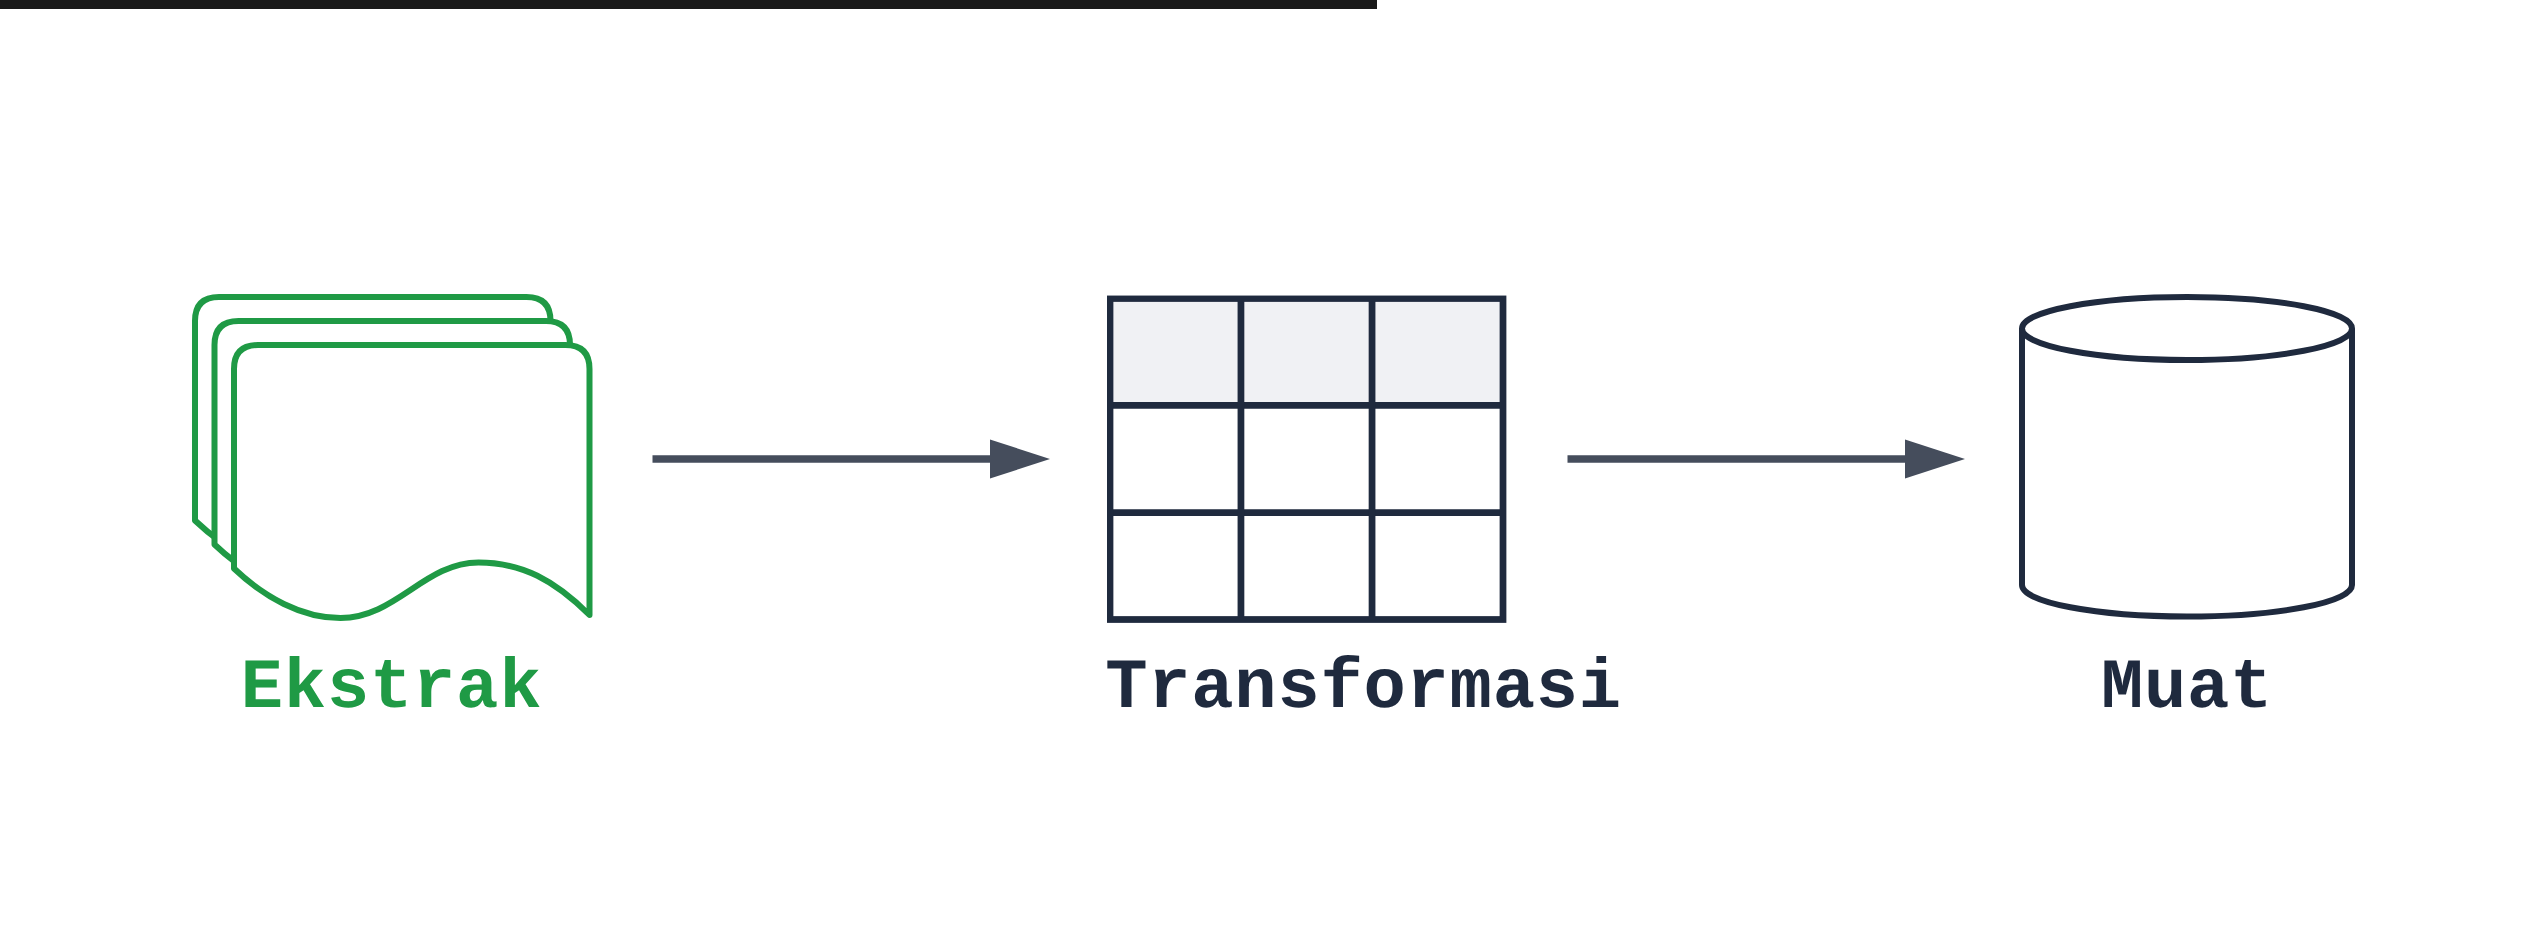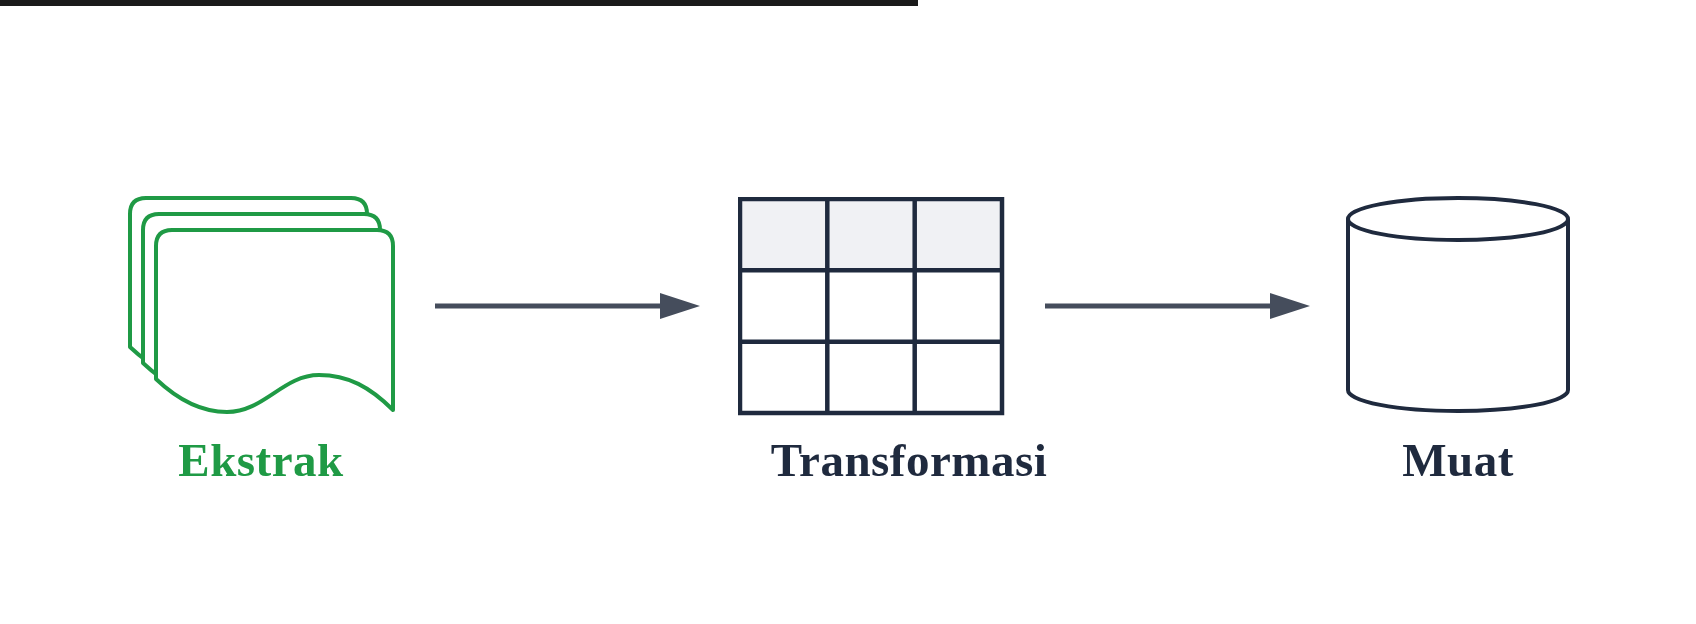--- a/index.html
+++ b/index.html
@@ -11,21 +11,21 @@
     --top-bar: #1a1a1a;
   }
   * { margin: 0; padding: 0; box-sizing: border-box; }
   html, body { background: #ffffff; }
   .stage {
     position: relative;
     width: 1696px;
     height: 624px;
     background: var(--bg, #ffffff);
     overflow: hidden;
-    font-family: Liberation Serif, serif;
+    font-family: Liberation Mono, monospace;
   }
   .top-bar {
     position: absolute;
     left: 0; top: 0;
     width: 918px; height: 6px;
     background: var(--top-bar, #1a1a1a);
   }
   .icon-svg { position: absolute; display: block; }
   .doc-page {
     fill: #ffffff;

